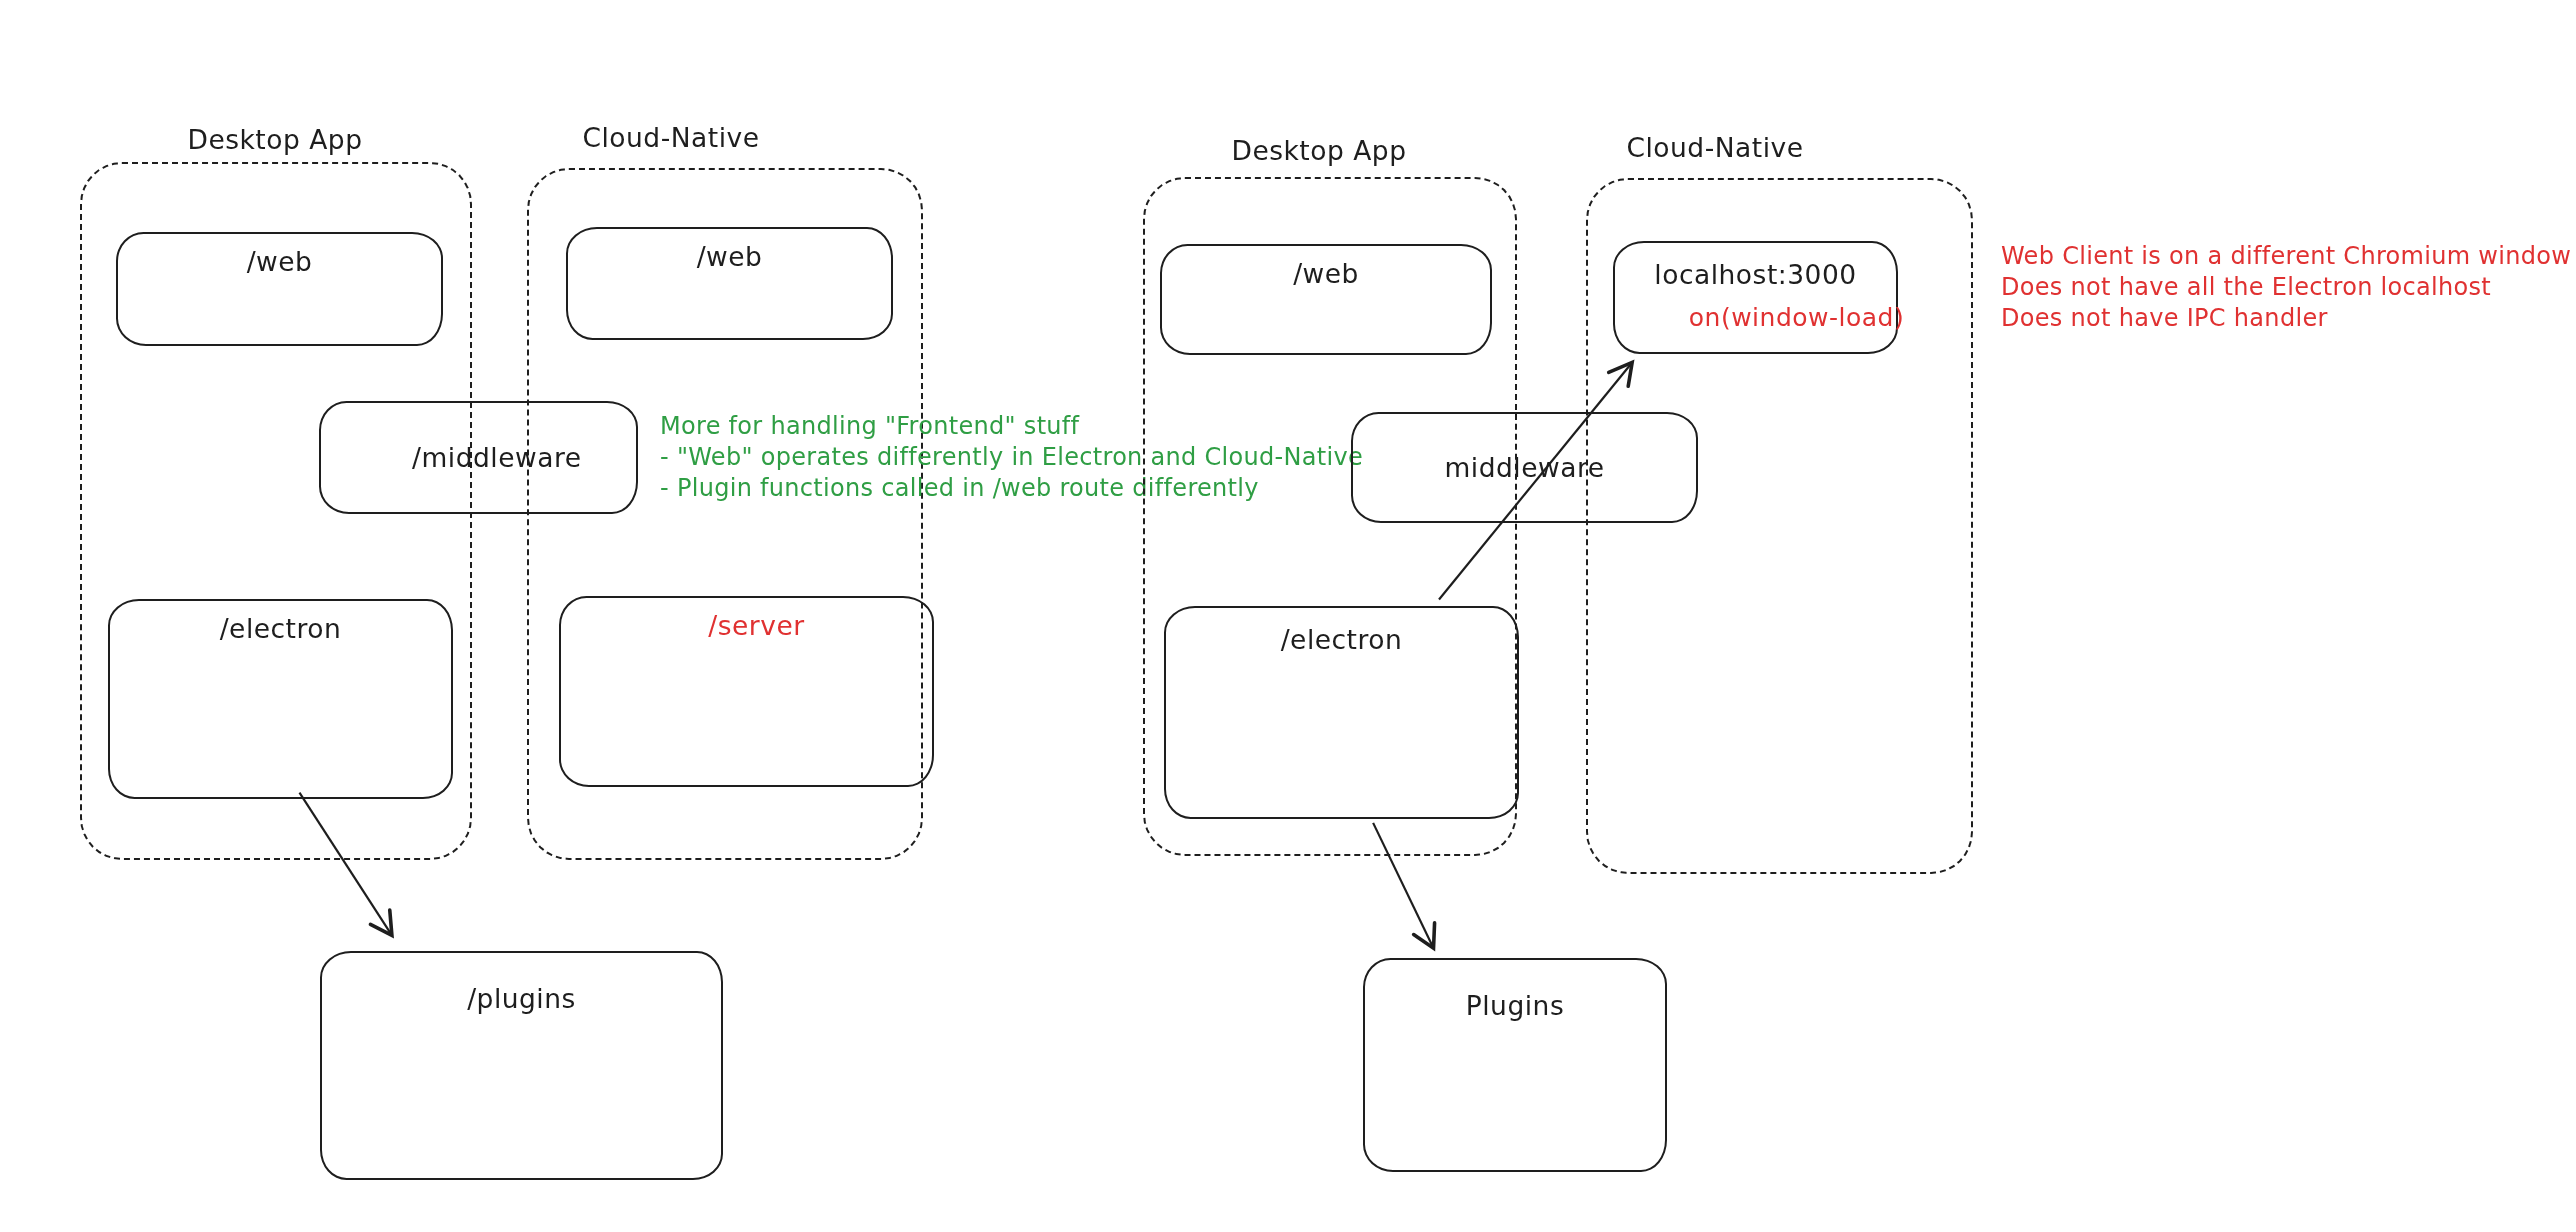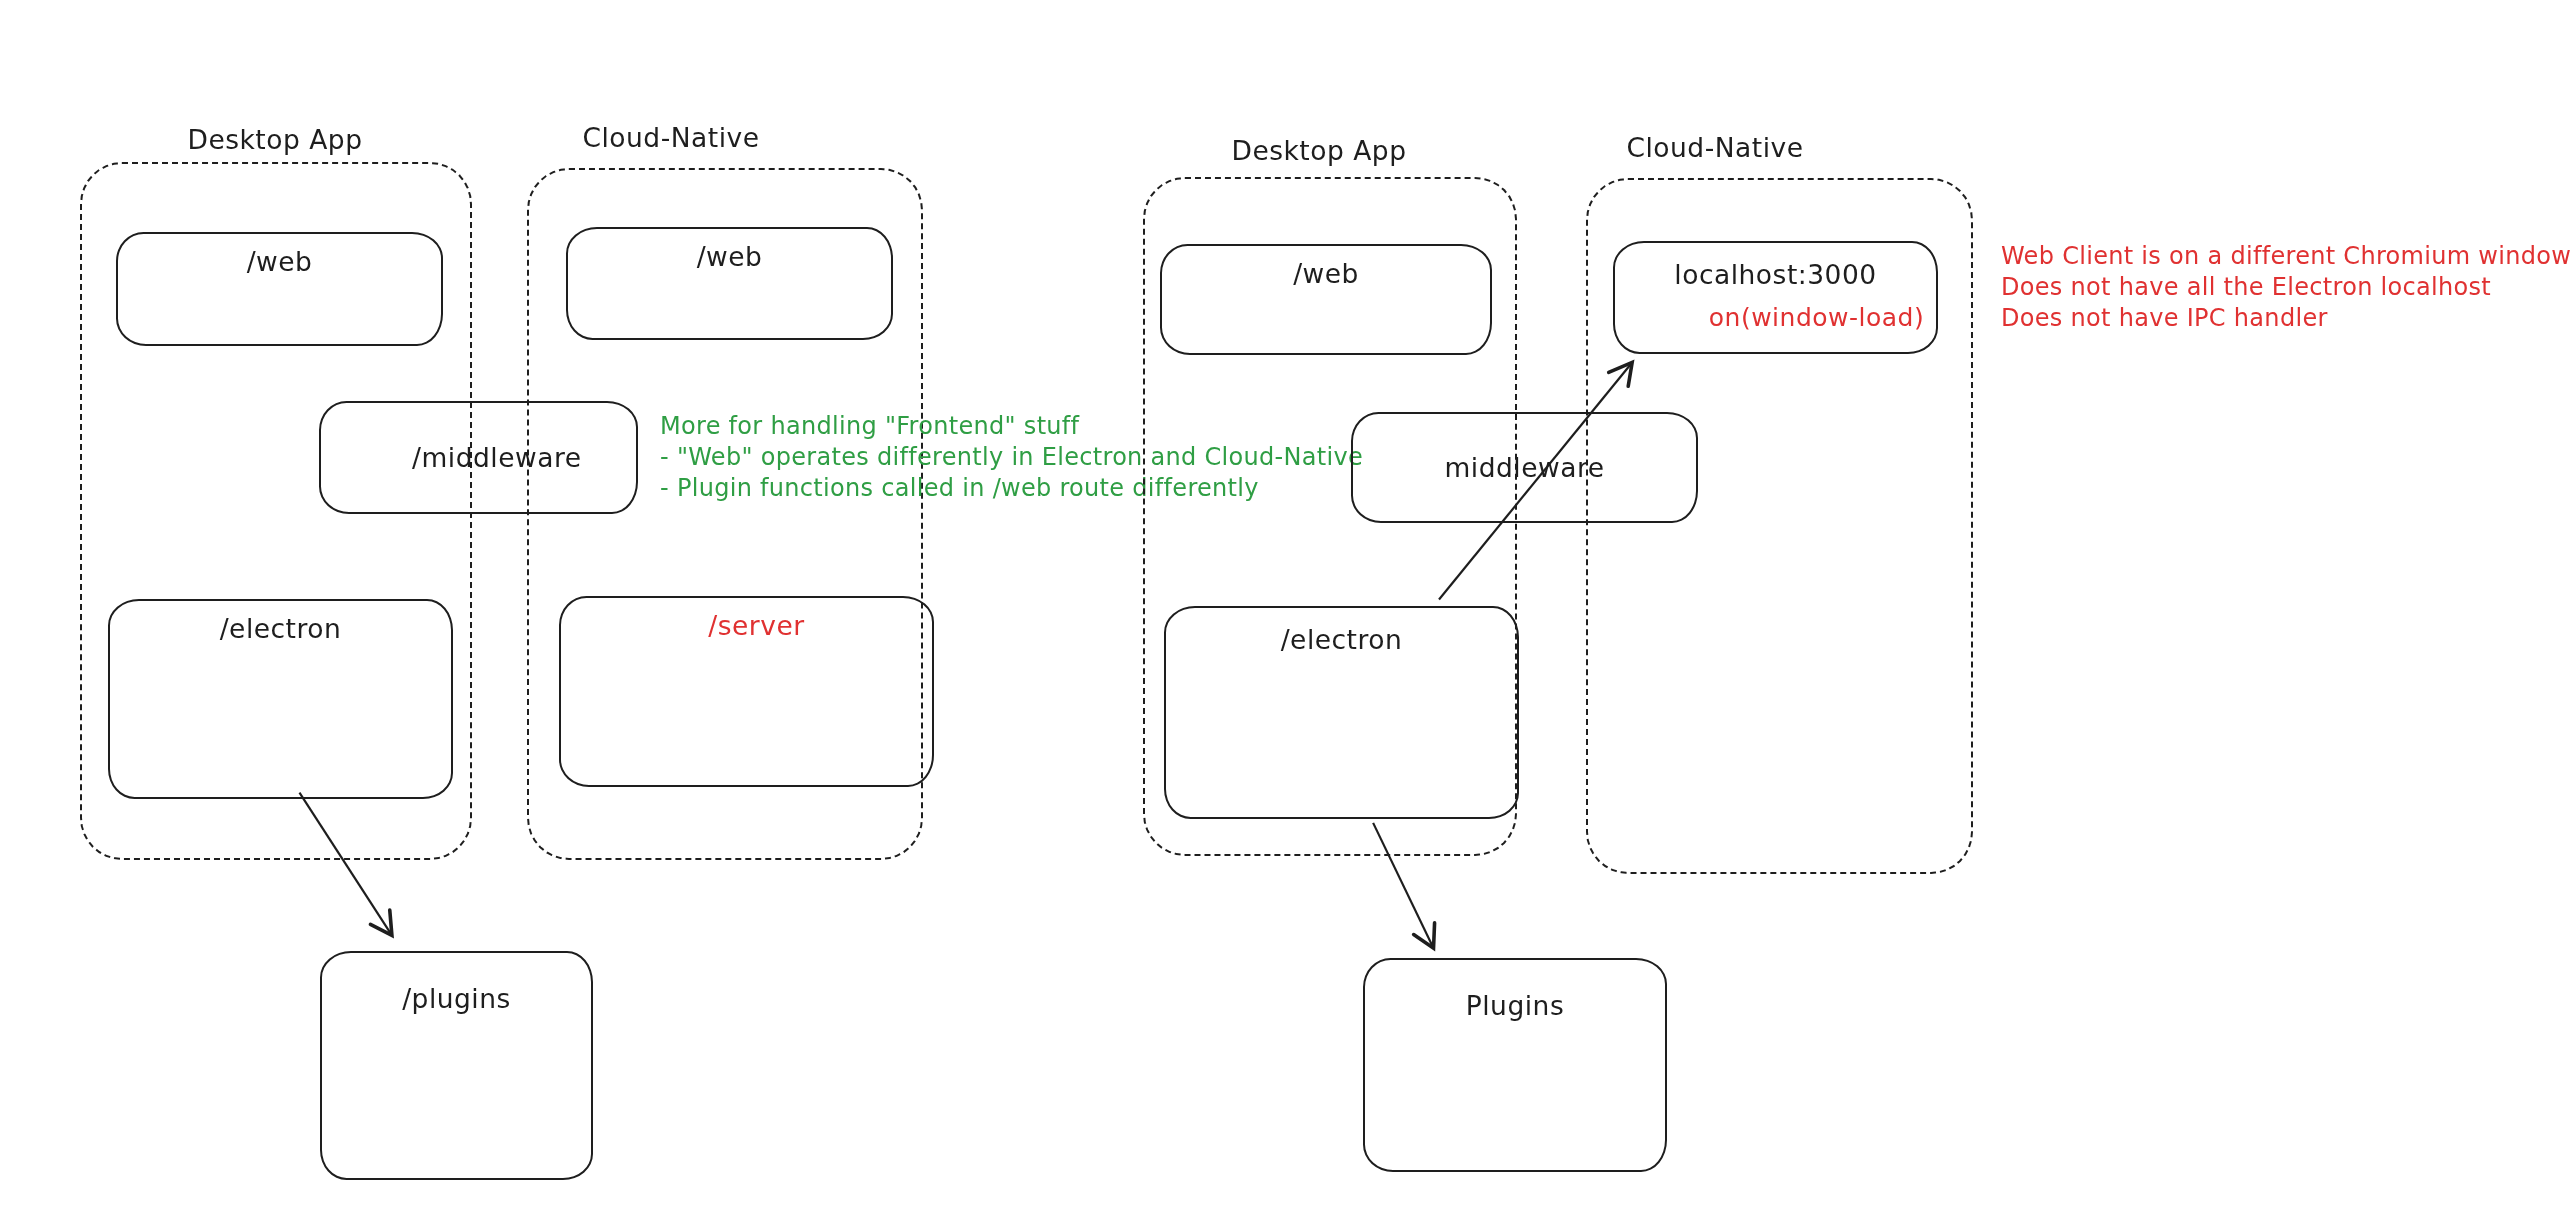--- a/index.html
+++ b/index.html
@@ -88,21 +88,21 @@
   </div>
 
   <div class="node r2 pad14" style="left:108px;top:599px;width:345px;height:200px;">
     <span class="lbl">/electron</span>
   </div>
 
   <div class="node r1 pad14" style="left:559px;top:596px;width:375px;height:191px;padding-left:20px;">
     <span class="lbl red">/server</span>
   </div>
 
-  <div class="node r2 pad34" style="left:320px;top:951px;width:273px;height:229px;">
+  <div class="node r2 pad34" style="left:320px;top:951px;width:403px;height:229px;">
     <span class="lbl">/plugins</span>
   </div>
 
   <div class="note green" style="left:660px;top:411px;">
     <div>More for handling "Frontend" stuff</div>
     <div>- "Web" operates differently in Electron and Cloud-Native</div>
     <div>- Plugin functions called in /web route differently</div>
   </div>
 
   <div class="group-title" style="left:1319px;top:135px;">Desktop App</div>
@@ -110,21 +110,21 @@
   <div class="group-title" style="left:1715px;top:132px;">Cloud-Native</div>
 
   <div class="dashed-container" style="left:1143px;top:177px;width:370px;height:675px;"></div>
 
   <div class="dashed-container" style="left:1586px;top:178px;width:383px;height:692px;"></div>
 
   <div class="node r1 pad14" style="left:1160px;top:244px;width:332px;height:111px;">
     <span class="lbl">/web</span>
   </div>
 
-  <div class="node r2 pad18" style="left:1613px;top:241px;width:325px;height:113px;">
+  <div class="node r2 pad18" style="left:1613px;top:241px;width:285px;height:113px;">
     <span class="lbl">localhost:3000</span>
     <span class="sub-lbl red">on(window-load)</span>
   </div>
 
   <div class="node r1 vcenter" style="left:1351px;top:412px;width:347px;height:111px;">
     <span class="lbl">middleware</span>
   </div>
 
   <div class="node r2 pad18" style="left:1164px;top:606px;width:355px;height:213px;">
     <span class="lbl">/electron</span>

